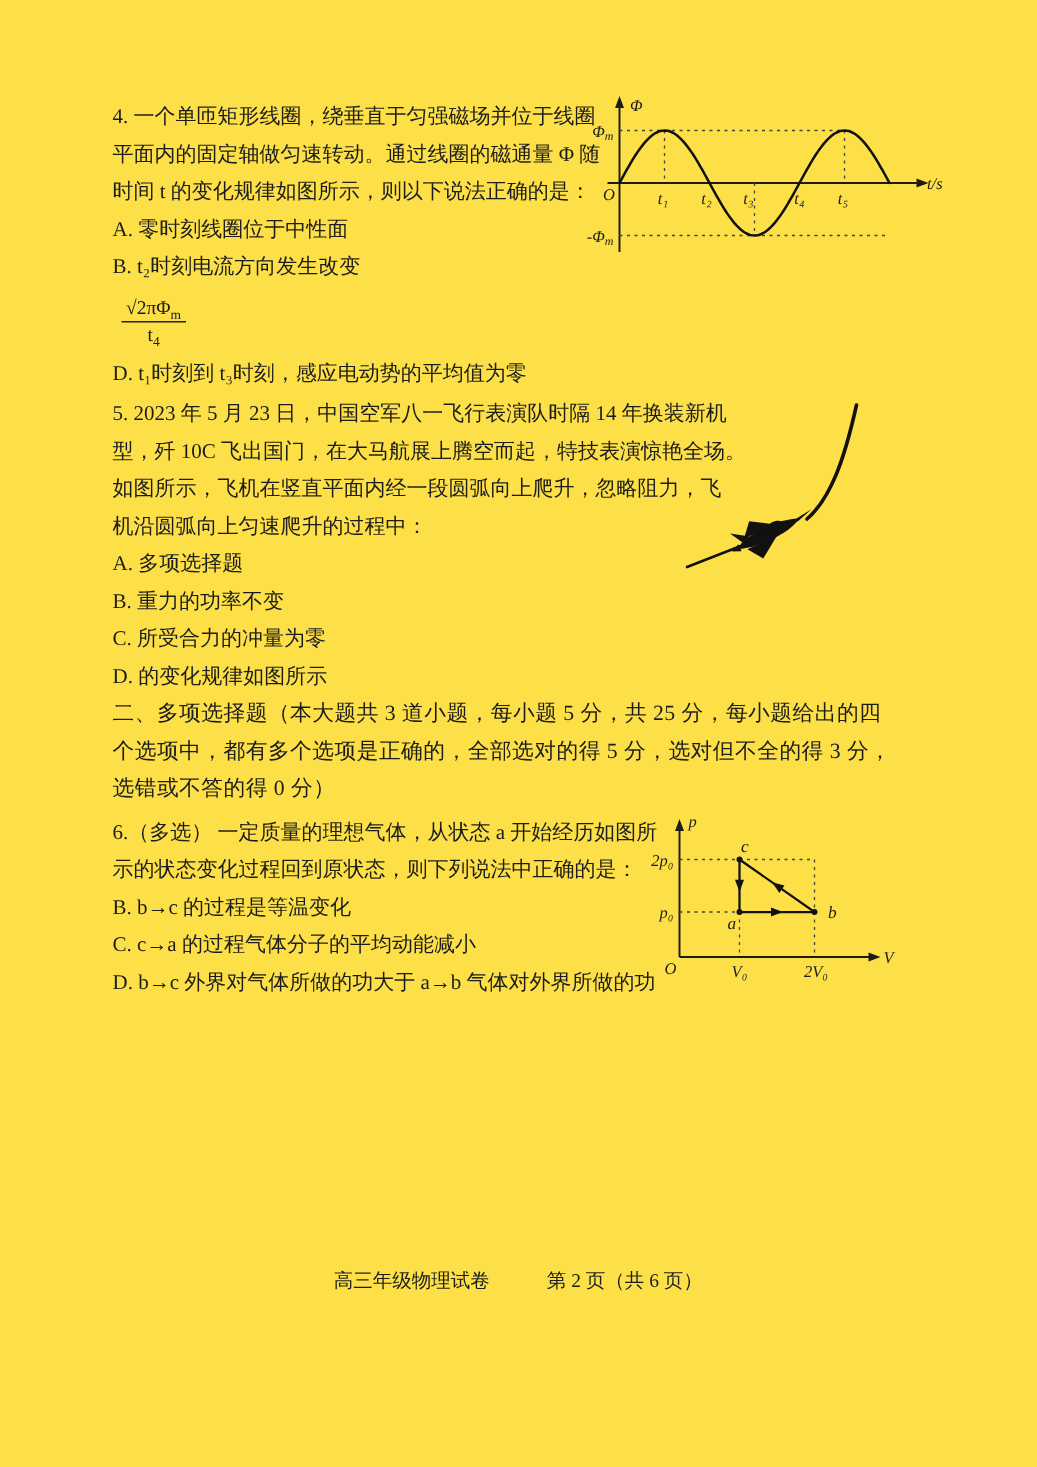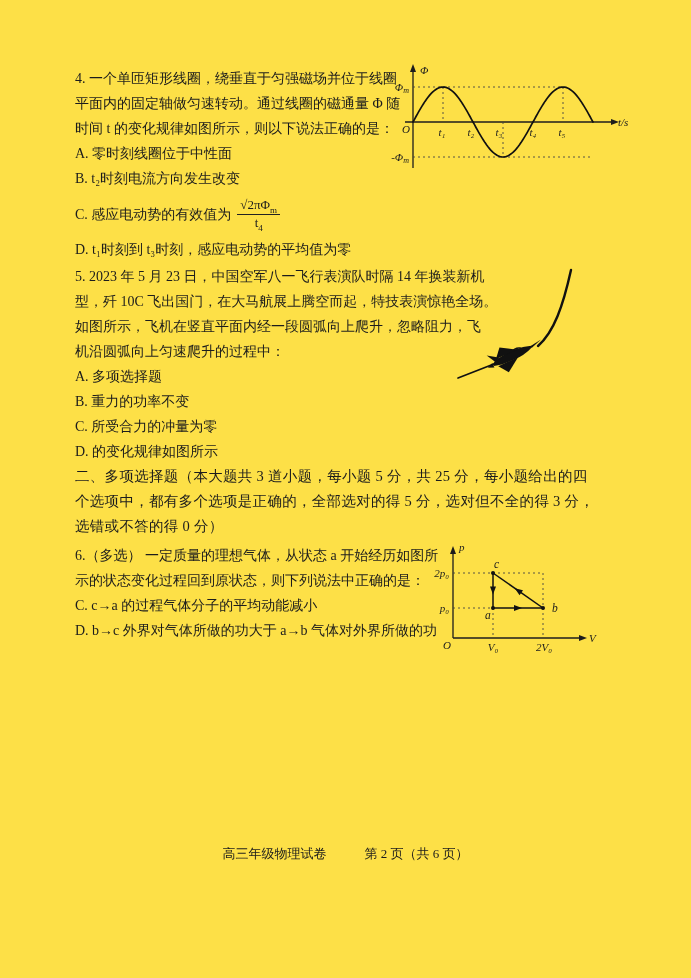--- a/index.html
+++ b/index.html
@@ -35,21 +35,20 @@
 
 <div id="page">
 
   <div class="blk" style="top:66px;">
     <div class="ln">4. 一个单匝矩形线圈，绕垂直于匀强磁场并位于线圈</div>
     <div class="ln">平面内的固定轴做匀速转动。通过线圈的磁通量 Φ 随</div>
     <div class="ln">时间 t 的变化规律如图所示，则以下说法正确的是：</div>
     <div class="ln">A. 零时刻线圈位于中性面</div>
     <div class="ln">B. t₂时刻电流方向发生改变</div>
     <div class="ln tall">
-      <span>C. 感应电动势的有效值为</span>
       <span class="frac">
         <span class="num"><span>√2πΦ</span><sub>m</sub></span>
         <span class="den"><span>t</span><sub>4</sub></span>
       </span>
     </div>
     <div class="ln">D. t₁时刻到 t₃时刻，感应电动势的平均值为零</div>
   </div>
 
   <svg class="fig" style="left:383px;top:60px;" width="252" height="114" viewBox="0 0 252 114">
     <line class="axis" x1="30" y1="108" x2="30" y2="8"></line>
@@ -104,20 +103,21 @@
 
   <div class="blk bold" style="top:464px;">
     <div class="ln">二、多项选择题（本大题共 3 道小题，每小题 5 分，共 25 分，每小题给出的四</div>
     <div class="ln">个选项中，都有多个选项是正确的，全部选对的得 5 分，选对但不全的得 3 分，</div>
     <div class="ln">选错或不答的得 0 分）</div>
   </div>
 
   <div class="blk" style="top:543px;">
     <div class="ln">6.（多选）  一定质量的理想气体，从状态 a 开始经历如图所</div>
     <div class="ln">示的状态变化过程回到原状态，则下列说法中正确的是：</div>
+    <div class="ln">B. b→c 的过程是等温变化</div>
     <div class="ln">C. c→a 的过程气体分子的平均动能减小</div>
     <div class="ln">D. b→c 外界对气体所做的功大于 a→b 气体对外界所做的功</div>
   </div>
 
   <svg class="fig" style="left:423px;top:538px;" width="175" height="118" viewBox="0 0 175 118">
     <line class="axis" x1="30" y1="100" x2="30" y2="12"></line>
     <polygon class="arrow" points="30,8 27,16 33,16"></polygon>
     <line class="axis" x1="30" y1="100" x2="160" y2="100"></line>
     <polygon class="arrow" points="164,100 156,97 156,103"></polygon>
 

